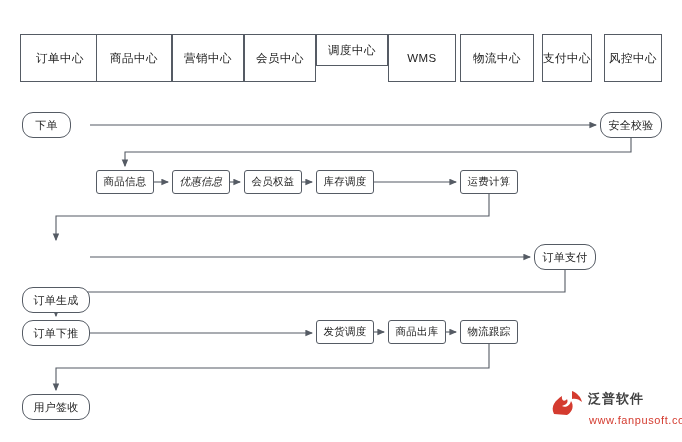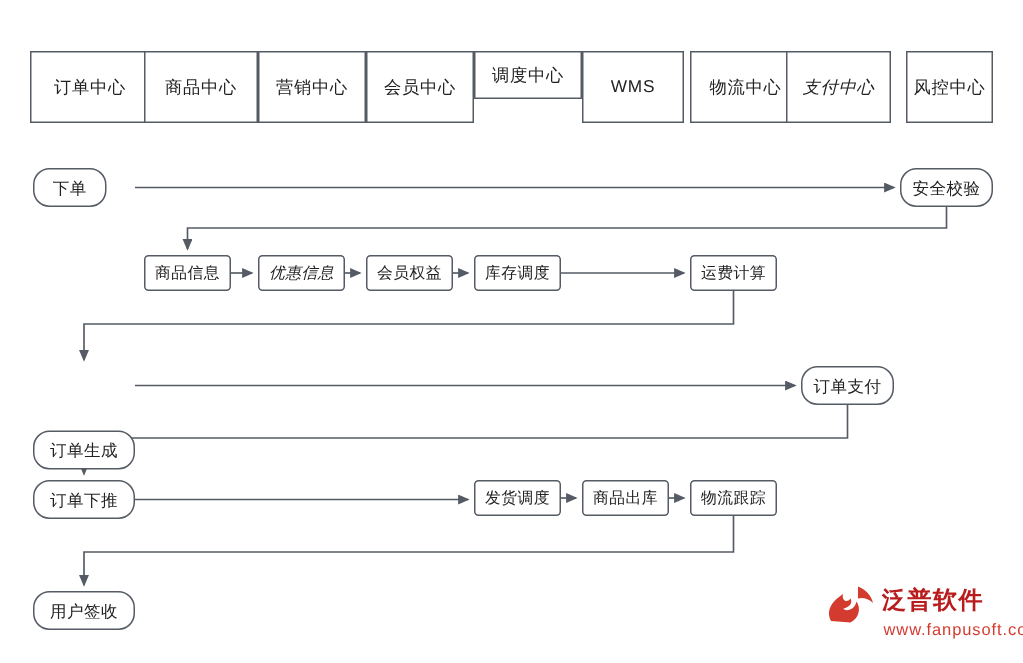--- a/index.html
+++ b/index.html
@@ -60,23 +60,23 @@
     position: absolute;
     left: 548px;
     top: 388px;
     width: 126px;
     height: 46px;
   }
   .logo-text {
     position: absolute;
     left: 40px;
     top: 2px;
-    font-size: 16px;
+    font-size: 13px;
     font-weight: bold;
-    color: #b91c1c;
+    color: #404040;
     letter-spacing: 1px;
     white-space: nowrap;
   }
   .logo-sub {
     position: absolute;
     left: 41px;
     top: 26px;
     font-size: 11px;
     color: #d43b2f;
     letter-spacing: 0.6px;
@@ -131,21 +131,21 @@
     </g>
   </svg>
 
   <div class="hdr-cell" style="left:20px;top:34px;width:80px;height:48px;">订单中心</div>
   <div class="hdr-cell" style="left:96px;top:34px;width:76px;height:48px;">商品中心</div>
   <div class="hdr-cell" style="left:172px;top:34px;width:72px;height:48px;">营销中心</div>
   <div class="hdr-cell" style="left:244px;top:34px;width:72px;height:48px;">会员中心</div>
   <div class="hdr-cell" style="left:316px;top:34px;width:72px;height:32px;">调度中心</div>
   <div class="hdr-cell" style="left:388px;top:34px;width:68px;height:48px;">WMS</div>
   <div class="hdr-cell" style="left:460px;top:34px;width:74px;height:48px;">物流中心</div>
-  <div class="hdr-cell" style="left:524px;top:34px;width:70px;height:48px;font-style:italic;">支付中心</div>
+  <div class="hdr-cell" style="left:542px;top:34px;width:50px;height:48px;">支付中心</div>
   <div class="hdr-cell" style="left:604px;top:34px;width:58px;height:48px;">风控中心</div>
 
   <div class="node" style="left:22px;top:112px;width:49px;height:26px;">下单</div>
   <div class="node" style="left:600px;top:112px;width:62px;height:26px;">安全校验</div>
 
   <div class="node sq" style="left:96px;top:170px;width:58px;height:24px;">商品信息</div>
   <div class="node sq" style="left:172px;top:170px;width:58px;height:24px;font-style:italic;">优惠信息</div>
   <div class="node sq" style="left:244px;top:170px;width:58px;height:24px;">会员权益</div>
   <div class="node sq" style="left:316px;top:170px;width:58px;height:24px;">库存调度</div>
   <div class="node sq" style="left:460px;top:170px;width:58px;height:24px;">运费计算</div>

